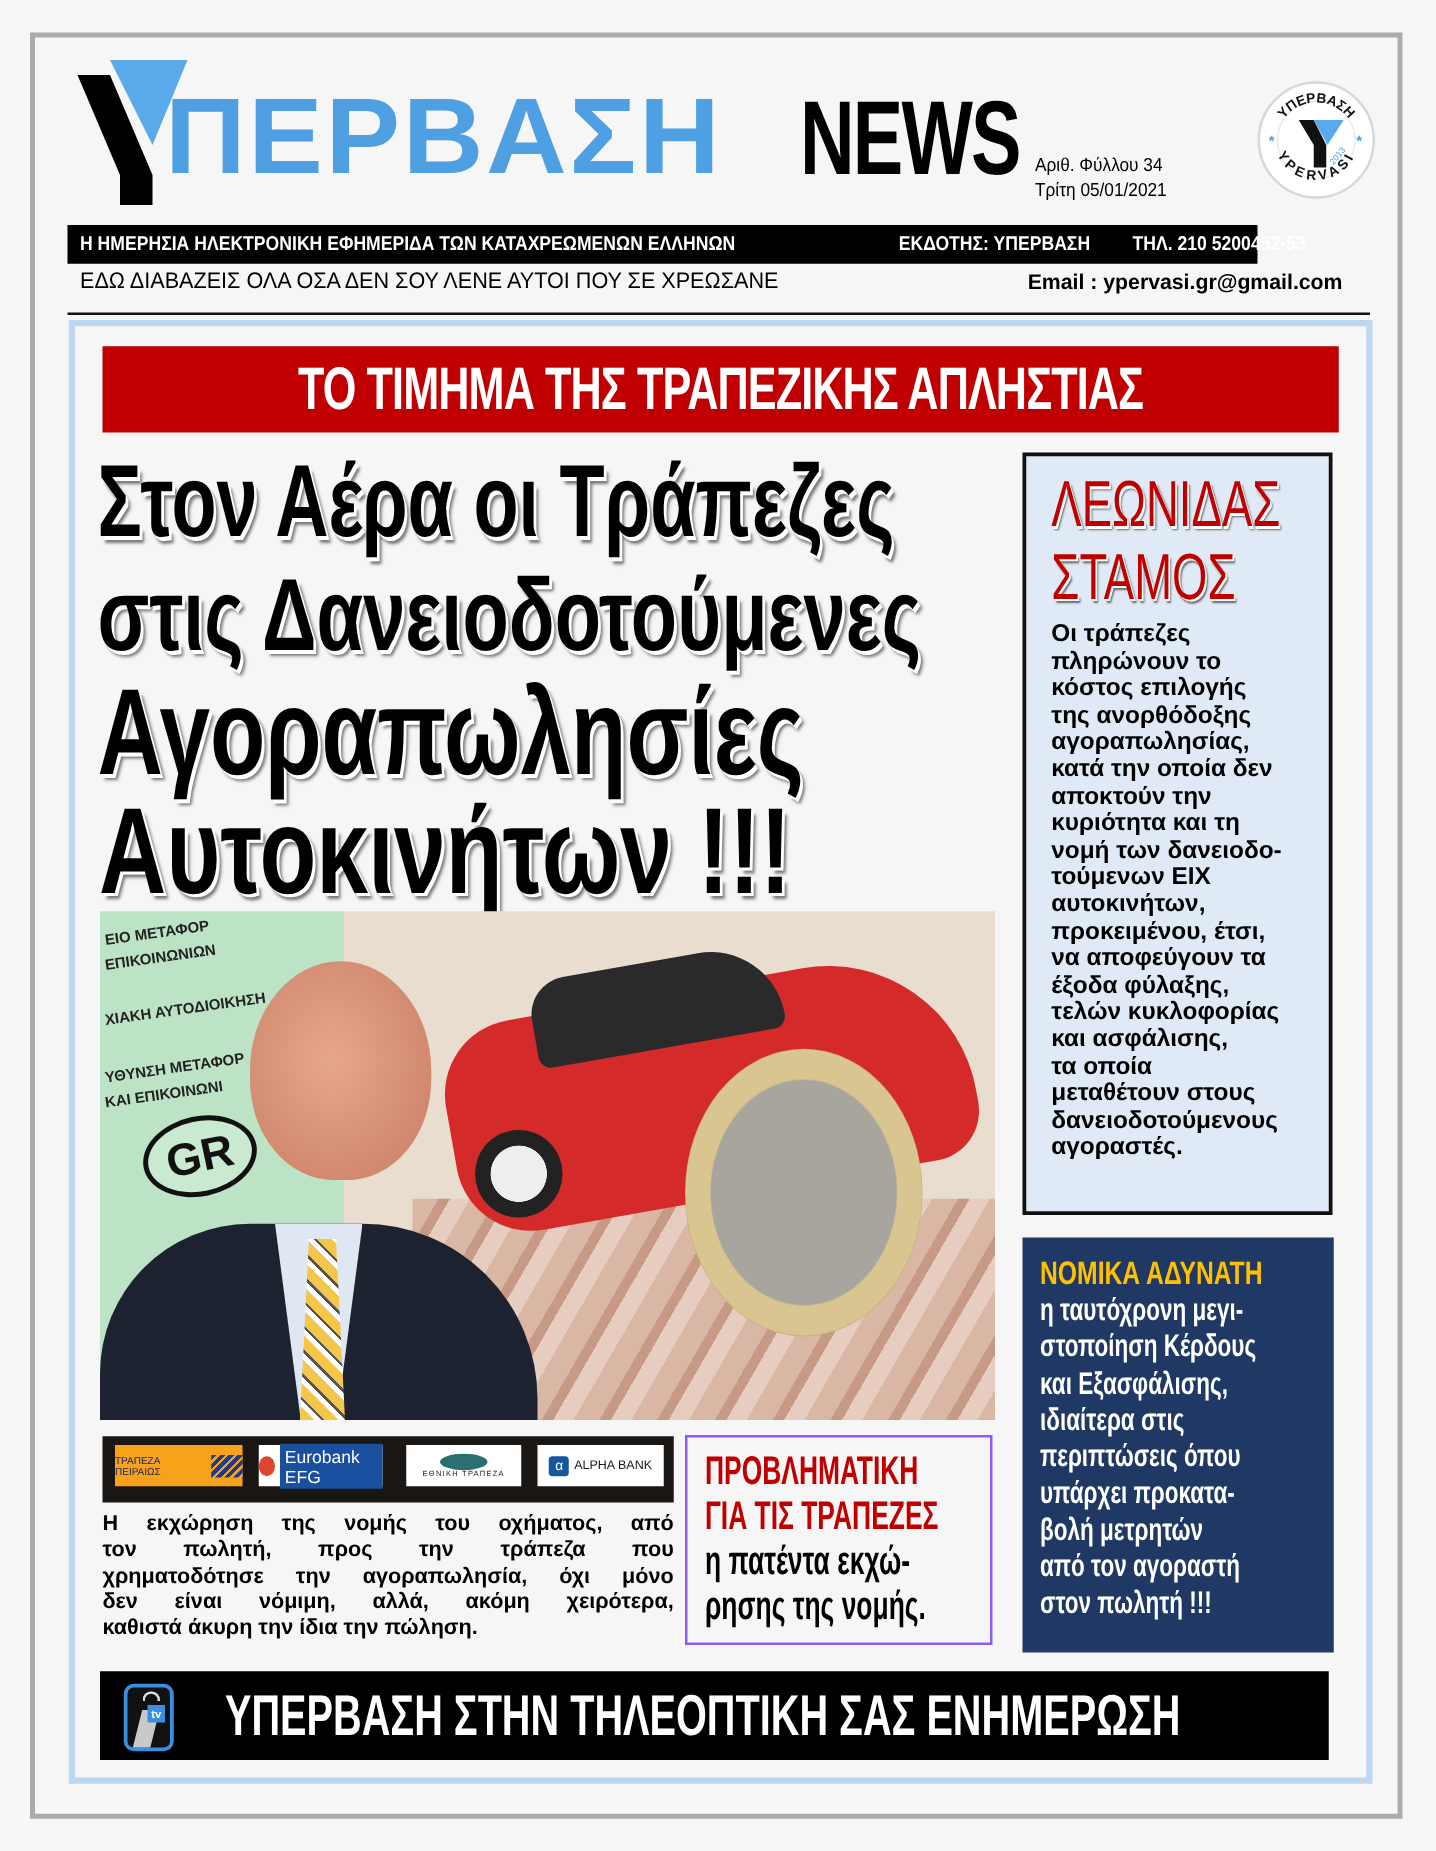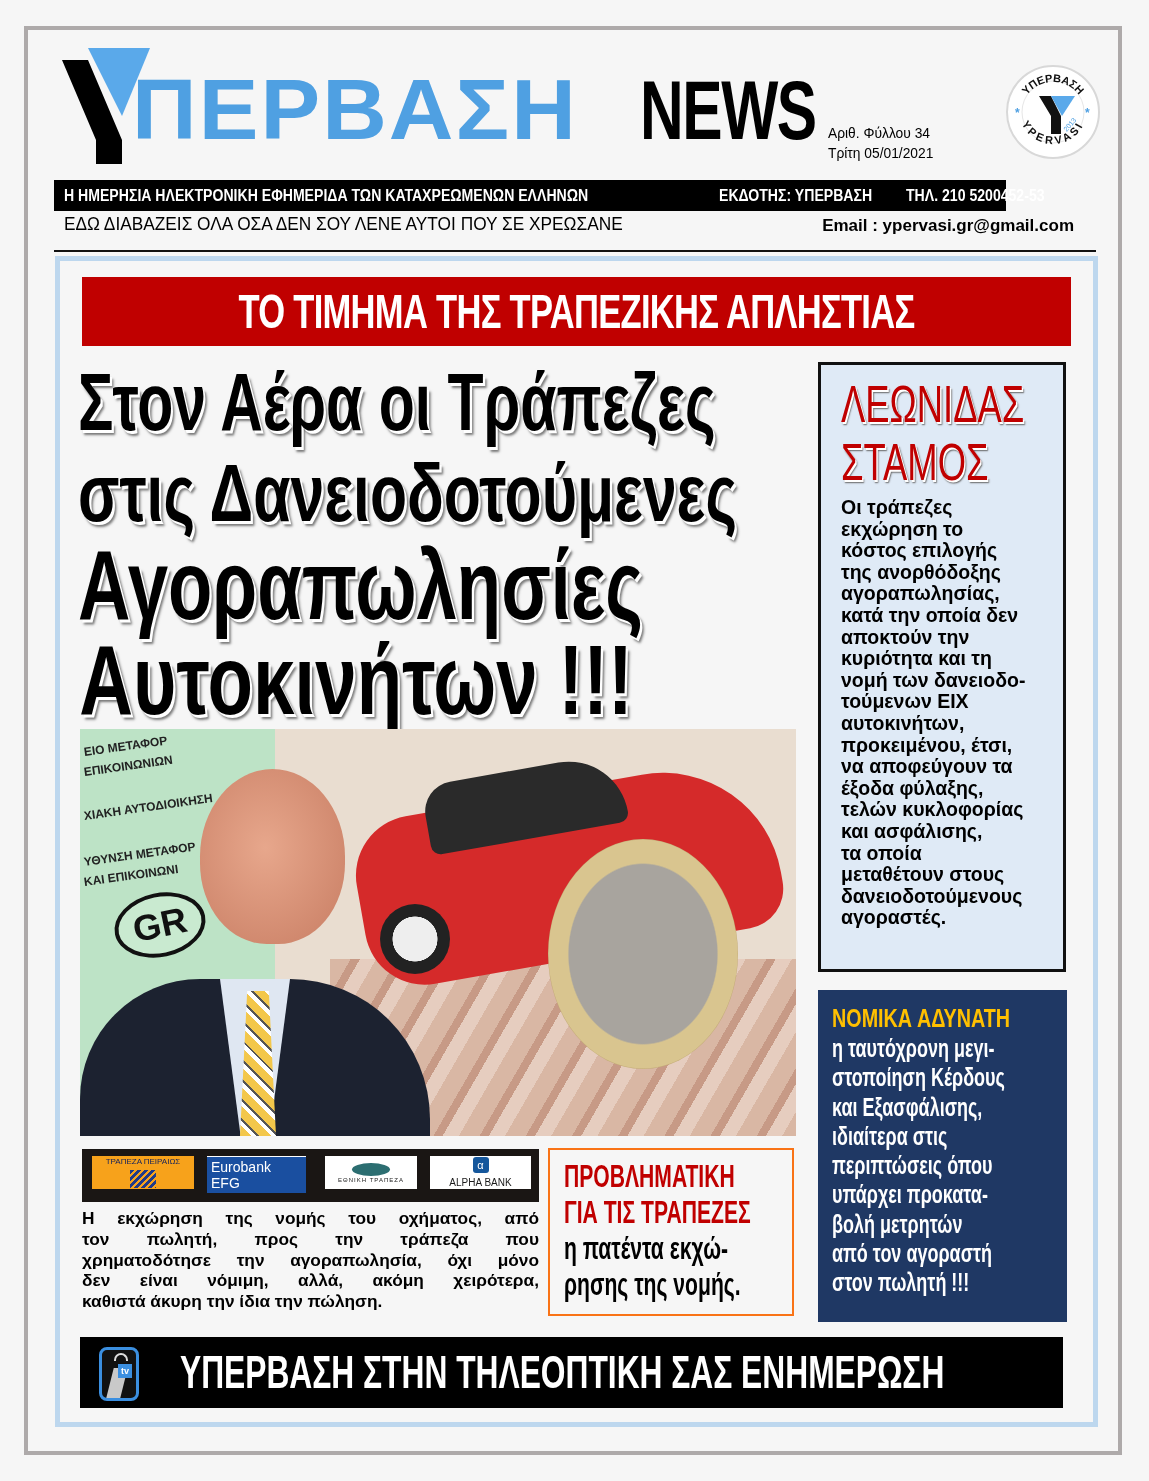--- a/index.html
+++ b/index.html
@@ -61,36 +61,36 @@
   .author-name span { display: block; transform: scaleX(0.7); transform-origin: left; }
   .author-text { margin-top: 6px; font-size: 19.5px; line-height: 21.6px; font-weight: bold; color: #000; }
   .author-text span { display: block; white-space: nowrap; }
 
   .legal-box { position: absolute; left: 818px; top: 990px; width: 249px; height: 332px; background: #1f3864; padding: 12px 0 0 14px; color: #fff; font-weight: bold; }
   .legal-title { color: #ffc000; font-size: 26px; line-height: 32px; white-space: nowrap; transform: scaleX(0.76); transform-origin: left; }
   .legal-line { font-size: 25px; line-height: 29.3px; white-space: nowrap; transform: scaleX(0.72); transform-origin: left; }
 
   
   .banks { position: absolute; left: 82px; top: 1149px; width: 457px; height: 53px; background: #1a1614; }
-  .bank { position: absolute; top: 7px; height: 33px; background: #fff; font-size: 9px; display: flex; align-items: center; justify-content: center; gap: 4px; color: #1a1a1a; flex-direction: column; }
+  .bank { position: absolute; top: 7px; height: 33px; background: #fff; font-size: 9px; display: flex; align-items: center; justify-content: center; gap: 4px; color: #1a1a1a; }
   .bank-piraeus { left: 10px; width: 102px; background: #f7a21b; color: #12215d; font-size: 8px; }
   .bank-piraeus .stripes { width: 26px; height: 18px; background: repeating-linear-gradient(135deg, #1f3a8a 0 3px, #f7a21b 3px 5px); }
   .bank-euro { left: 125px; width: 99px; }
   .bank-euro .euro-mark { width: 16px; height: 16px; border-radius: 50%; background: #e0462d; }
   .bank-euro .euro-label { background: #1a4fa0; color: #fff; padding: 2px 4px; font-size: 14px; }
   .bank-ethniki { left: 243px; width: 92px; flex-direction: column; gap: 1px; font-size: 6px; letter-spacing: 1px; }
   .bank-ethniki .building { width: 38px; height: 13px; border-radius: 50%; background: #2c6e71; }
   .bank-alpha { left: 348px; width: 101px; font-size: 10px; }
   .bank-alpha .alpha-mark { width: 16px; height: 16px; border-radius: 3px; background: #15579c; color: #fff; font-size: 11px; line-height: 16px; text-align: center; }
 
   .cession-text { position: absolute; left: 82px; top: 1208px; width: 457px; font-size: 17.3px; line-height: 20.8px; font-weight: bold; color: #000000; text-align: justify; text-align-last: justify; }
   .cession-text .last { text-align-last: left; }
   .cession-text span { display: block; }
 
-  .problem-box { position: absolute; left: 548px; top: 1148px; width: 246px; height: 168px; border: 2px solid #f97316; background: #f6f6f6; padding: 8px 0 0 14px; font-weight: bold; }
+  .problem-box { position: absolute; left: 548px; top: 1148px; width: 246px; height: 168px; border: 2px solid #8b5cf6; background: #f6f6f6; padding: 8px 0 0 14px; font-weight: bold; }
   .problem-red { color: #c00000; font-size: 32px; line-height: 36px; white-space: nowrap; transform: scaleX(0.66); transform-origin: left; }
   .problem-black { color: #000; font-size: 32px; line-height: 36px; white-space: nowrap; transform: scaleX(0.66); transform-origin: left; }
 
   .tv-bar { position: absolute; left: 80px; top: 1337px; width: 983px; height: 71px; background: #000; }
   .tv-logo { position: absolute; left: 19px; top: 10px; width: 40px; height: 54px; border: 3px solid #3b8fe0; border-radius: 8px; background: #111; }
   .tv-logo .y { position: absolute; left: 8px; top: 18px; width: 14px; height: 30px; background: #c9c9c9; transform: skewX(-14deg); }
   .tv-logo .tv { position: absolute; left: 16px; top: 14px; width: 14px; height: 14px; background: #3b8fe0; color: #fff; font-size: 9px; text-align: center; line-height: 14px; font-weight: bold; }
   .tv-logo .wave { position: absolute; left: 12px; top: 3px; width: 14px; height: 8px; border: 2px solid #ddd; border-bottom: none; border-radius: 10px 10px 0 0; }
   .tv-text { position: absolute; left: 100px; top: 0; color: #fff; font-weight: bold; font-size: 46px; line-height: 71px; white-space: nowrap; transform: scaleX(0.69); transform-origin: left; }
 </style>
@@ -175,21 +175,21 @@
   <div class="tie" style="position:absolute"></div>
 </div>
 
 <div class="author-box">
   <div class="author-name">
     <span>ΛΕΩΝΙΔΑΣ</span>
     <span>ΣΤΑΜΟΣ</span>
   </div>
   <div class="author-text">
     <span>Οι τράπεζες</span>
-    <span>εκχώρηση το</span>
+    <span>πληρώνουν το</span>
     <span>κόστος επιλογής</span>
     <span>της ανορθόδοξης</span>
     <span>αγοραπωλησίας,</span>
     <span>κατά την οποία δεν</span>
     <span>αποκτούν την</span>
     <span>κυριότητα και τη</span>
     <span>νομή των δανειοδο-</span>
     <span>τούμενων ΕΙΧ</span>
     <span>αυτοκινήτων,</span>
     <span>προκειμένου, έτσι,</span>

